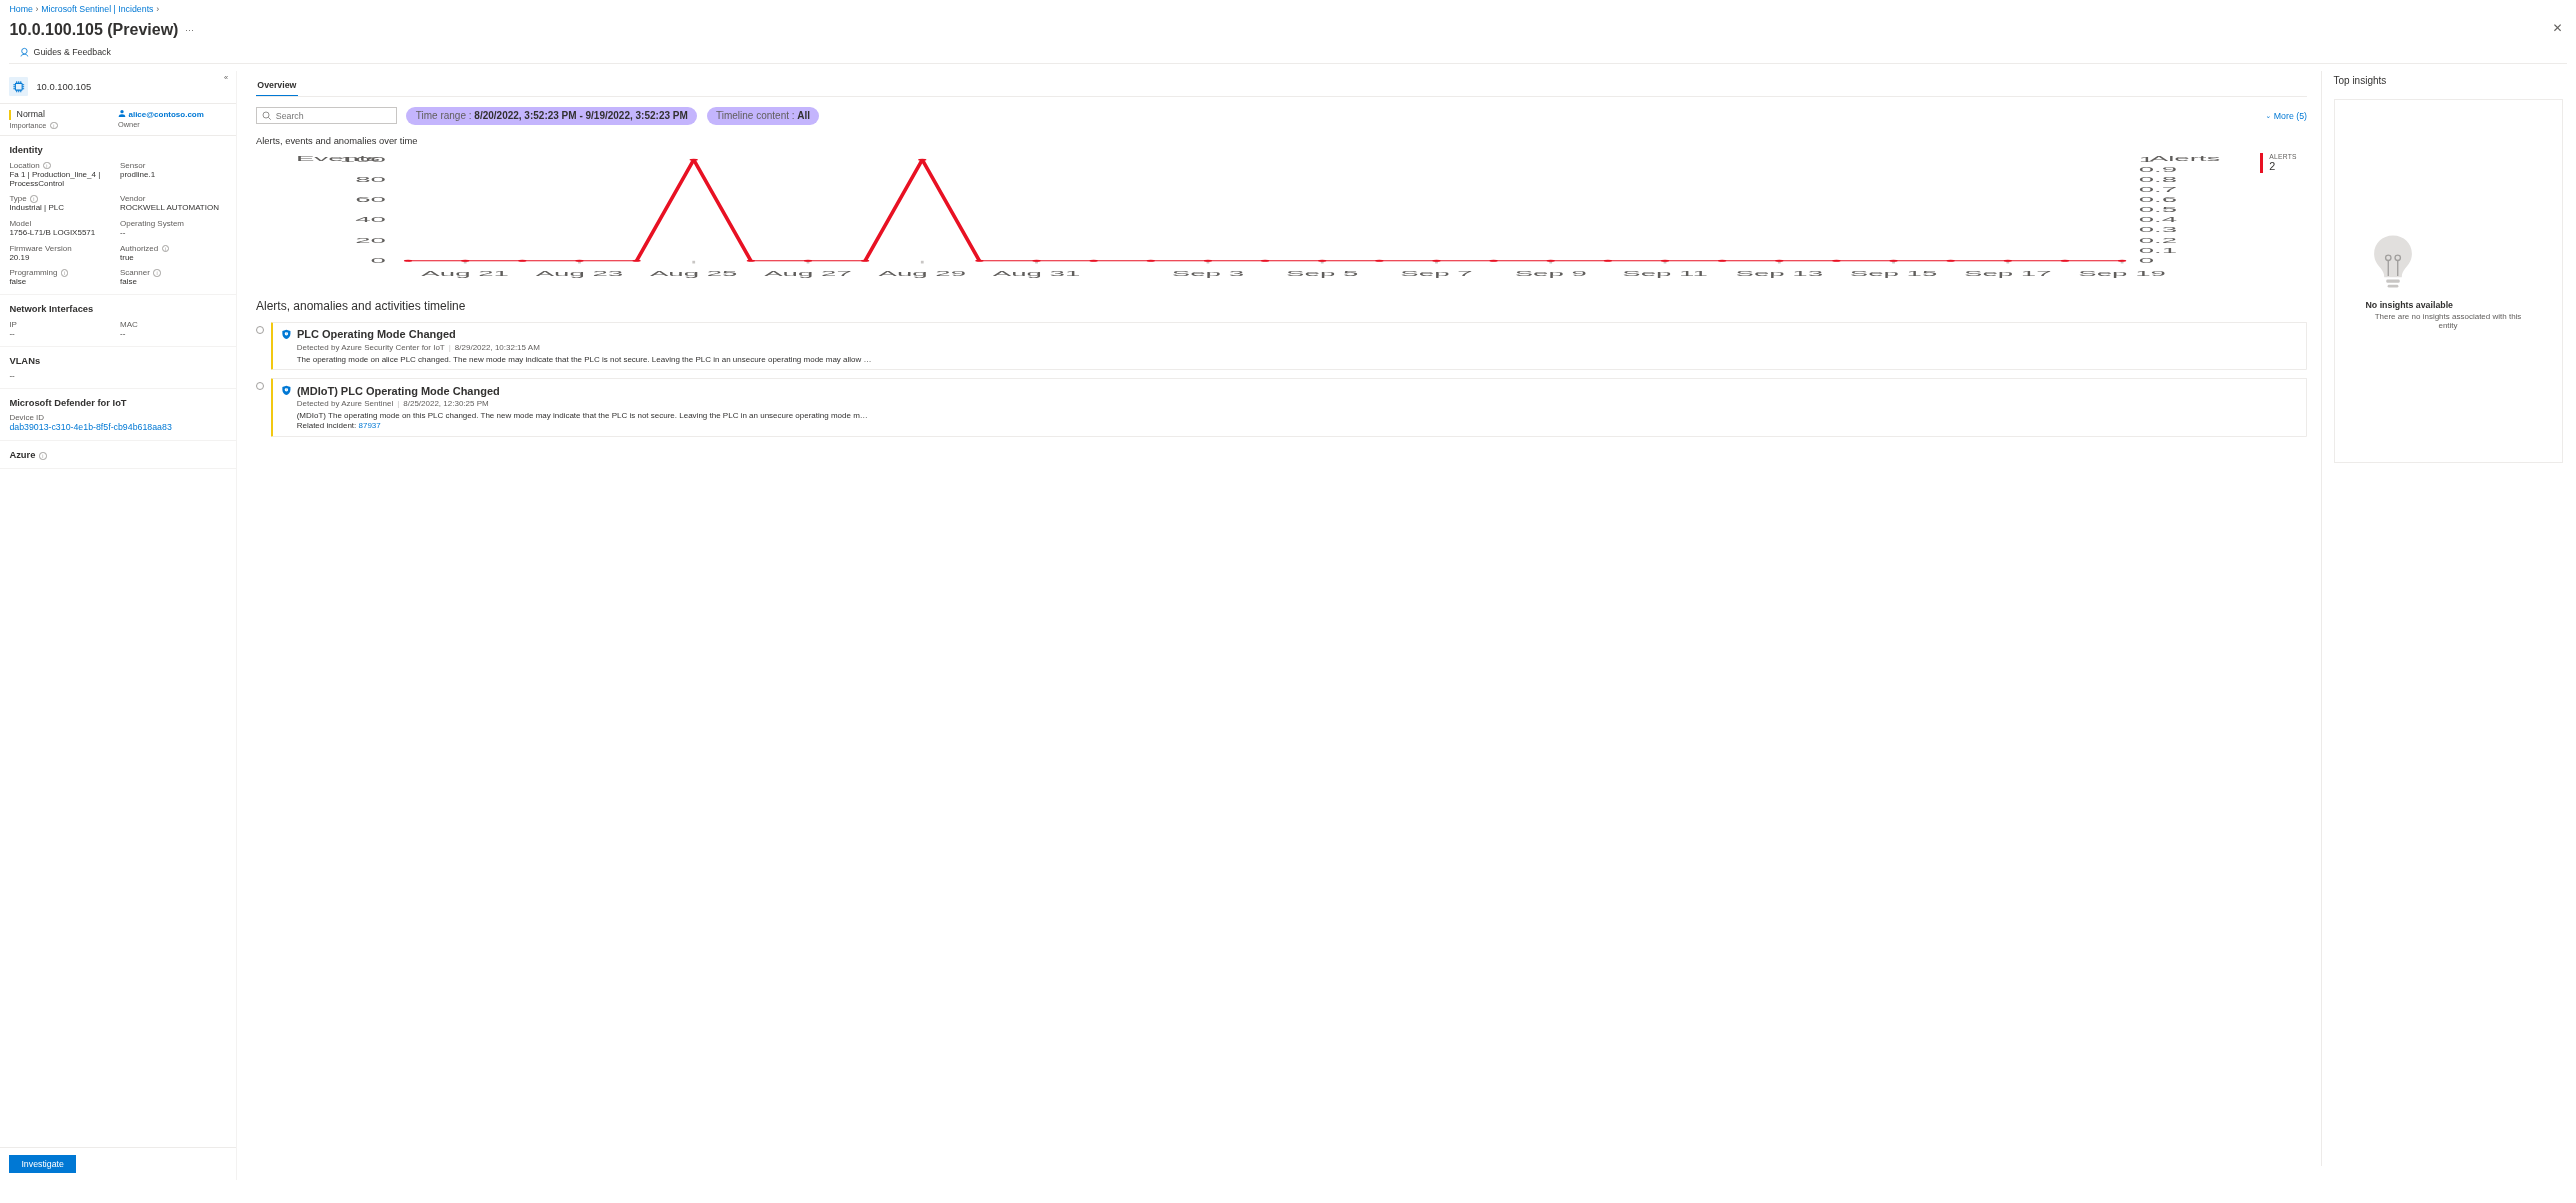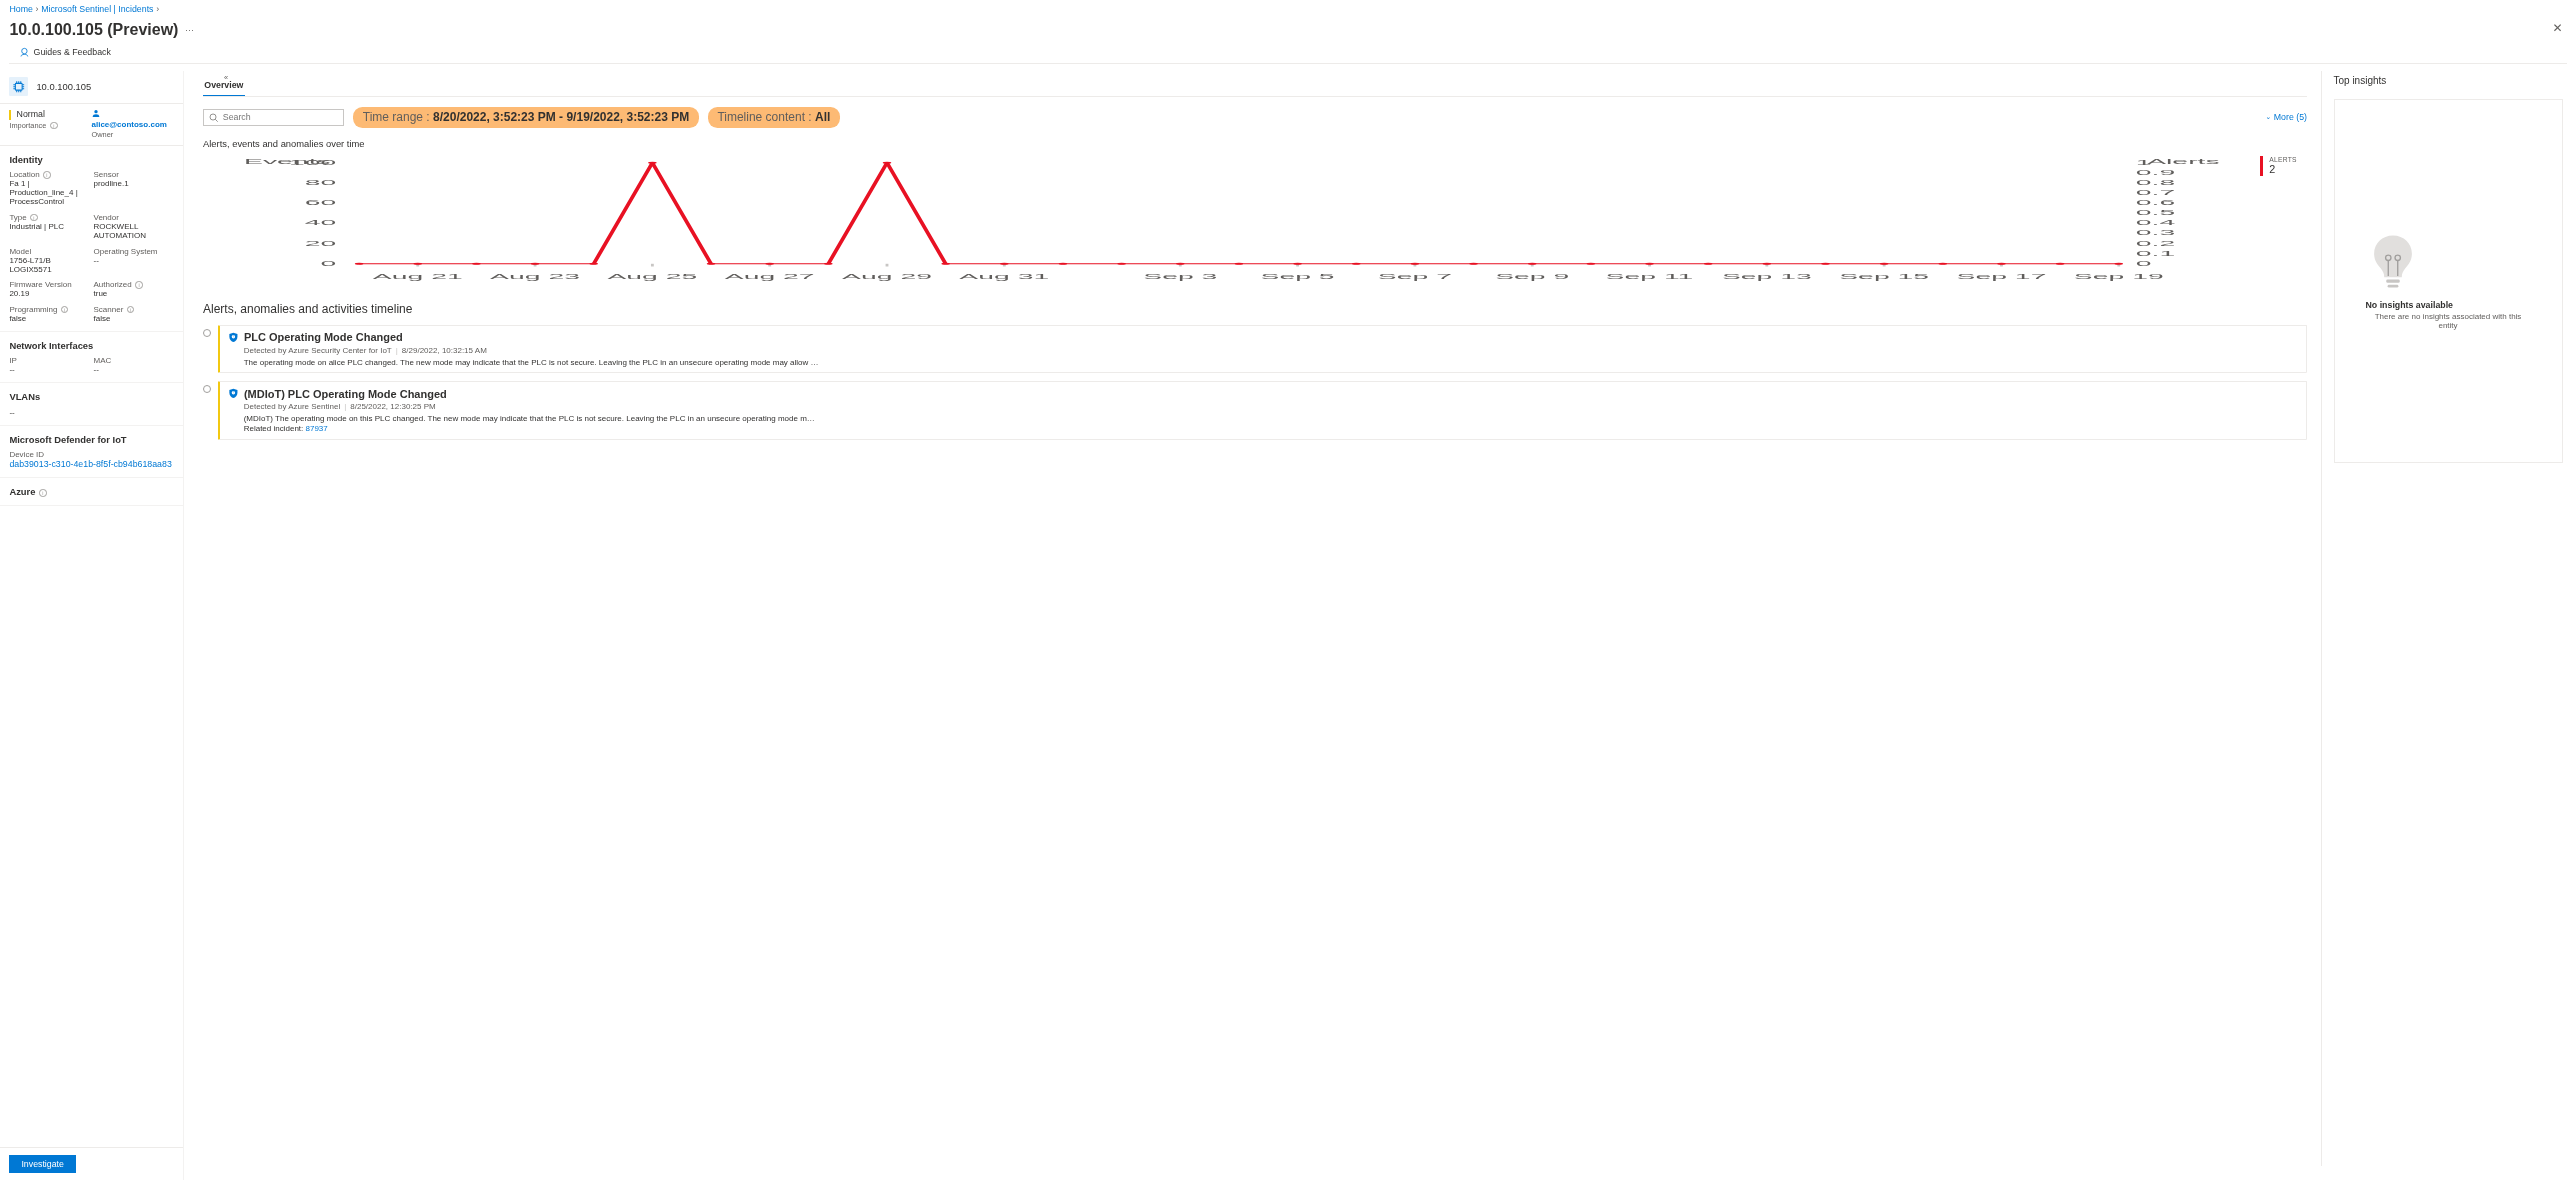--- a/index.html
+++ b/index.html
@@ -14,21 +14,21 @@
 .page-title{font-size:16px;font-weight:600;color:#323130}
 .subtitle{font-size:8px;color:#605e5c;margin-top:1.3px}
 .close-x{position:absolute;right:13.5px;top:2.7px;font-size:12px;color:#605e5c;cursor:pointer}
 
 .toolbar{padding:5.4px 9.4px;border-bottom:0.7px solid #edebe9;display:flex;align-items:center;gap:4px;margin-top:2.7px}
 .toolbar svg{width:10.8px;height:10.8px}
 
 .layout{display:flex;height:calc(100vh - 94px);position:relative}
 .collapse-handle{position:absolute;left:224px;top:2.7px;font-size:7.4px;color:#605e5c;cursor:pointer;z-index:2}
 
-.left-panel{width:184px;border-right:0.7px solid #f3f2f1;overflow-y:auto;display:flex;flex-direction:column}
+.left-panel{width:237px;border-right:0.7px solid #f3f2f1;overflow-y:auto;display:flex;flex-direction:column}
 .left-panel::-webkit-scrollbar{width:5.4px}
 .left-panel::-webkit-scrollbar-thumb{background:#c8c6c4;border-radius:2.7px}
 
 .entity-tile{display:flex;align-items:center;gap:8px;padding:6.7px 9.4px;border-bottom:0.7px solid #edebe9}
 .chip-icon{width:19px;height:19px;display:flex;align-items:center;justify-content:center;background:#e5f1fb;border-radius:1.3px}
 .entity-name{font-size:9.4px}
 
 .importance-row{display:flex;padding:5.4px 9.4px;border-bottom:0.7px solid #edebe9}
 .importance-row>div{flex:1}
 .sev-bar{display:inline-block;width:2px;height:9.4px;background:#f2c811;vertical-align:middle;margin-right:2.7px}
@@ -46,21 +46,21 @@
 .btn-primary{background:#0078d4;color:#fff;border:none;padding:4px 12px;font-size:8.8px;cursor:pointer}
 
 .main{flex:1;padding:0 13.5px 13.5px 19px;overflow:hidden;display:flex;gap:13.5px}
 .main-center{flex:1;min-width:0}
 .tabstrip{border-bottom:0.7px solid #edebe9;margin-bottom:9.4px;margin-top:4px}
 .tab{display:inline-block;padding:5.4px 1.3px;font-size:8.8px;font-weight:600;border-bottom:1.3px solid #0078d4}
 
 .filter-row{display:flex;align-items:center;gap:9.4px;margin-bottom:10.8px}
 .search-box{flex:0 0 141px;display:flex;align-items:center;border:0.7px solid #c8c6c4;padding:2.7px 5.4px;font-size:8.8px;color:#605e5c;gap:4px}
 .search-box input{border:none;outline:none;flex:1;font-size:8.8px}
-.pill{background:#fdba74;border-radius:9.4px;padding:3.4px 9.4px;font-size:12px;color:#605e5c}
+.pill{background:#c4b5fd;border-radius:9.4px;padding:3.4px 9.4px;font-size:10px;color:#605e5c}
 .pill b{color:#323130;font-weight:600}
 .more-link{margin-left:auto;color:#0078d4;font-size:8.8px;display:flex;align-items:center;gap:2.7px;cursor:pointer}
 
 .chart-title{font-size:9.4px;margin-bottom:6.7px}
 .chart-wrap{display:flex;gap:13.5px;margin-bottom:16px}
 .chart-svg-wrap{flex:1}
 .alerts-badge{width:47px}
 .alerts-badge .lab{font-size:6.7px;color:#605e5c;letter-spacing:0.3px}
 .alerts-badge .num{font-size:10.8px;font-weight:400}
 .alerts-badge .bar{display:inline-block;width:2.7px;height:20px;background:#e81123;vertical-align:top;margin-right:4px}

